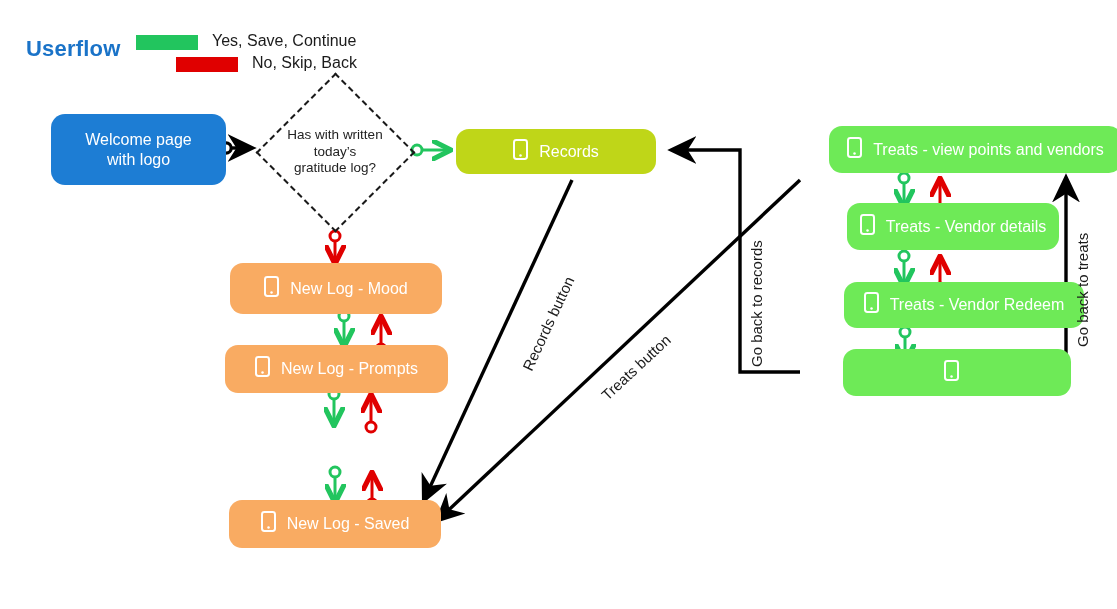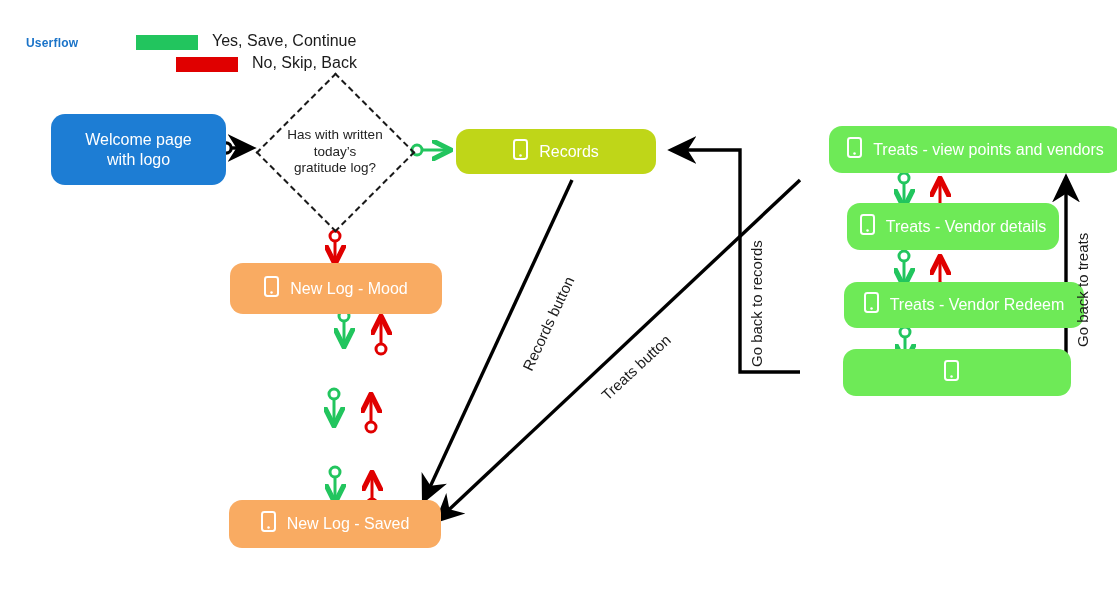--- a/index.html
+++ b/index.html
@@ -8,21 +8,21 @@
     font-family:"Liberation Sans","DejaVu Sans",sans-serif;
     width:1117px;height:609px;overflow:hidden;position:relative;
   }
   #canvas{position:relative;width:1117px;height:609px;background:#fff;}
 
   svg#edges{position:absolute;left:0;top:0;width:1117px;height:609px;overflow:visible;}
 
   
   .title{
     position:absolute;left:26px;top:36px;
-    font-size:12px;font-weight:bold;color:#1a73c8;letter-spacing:.2px;
+    font-size:22px;font-weight:bold;color:#1a73c8;letter-spacing:.2px;
   }
   .legend-row{position:absolute;display:flex;align-items:flex-end;}
   .legend-swatch{width:62px;height:15px;margin-right:14px;}
   .legend-label{font-size:16px;color:#1b1b1b;white-space:nowrap;}
 
   
   .node{
     position:absolute;box-sizing:border-box;border-radius:13px;
     display:flex;align-items:center;justify-content:center;
     color:#ffffff;font-size:16px;line-height:1.22;text-align:center;
@@ -190,20 +190,29 @@
   <div class="node orange" style="left:230px;top:263px;width:212px;height:51px;">
     <span class="phone">
       <svg width="15" height="21" viewBox="0 0 15 21">
         <rect x="1" y="1" width="13" height="19" rx="2.4" ry="2.4" fill="none" stroke="#fff" stroke-width="2"></rect>
         <circle cx="7.5" cy="16.6" r="1.25" fill="#fff"></circle>
       </svg>
     </span>
     <span class="node-label">New Log - Mood</span>
   </div>
 
+  <div class="node orange" style="left:225px;top:345px;width:223px;height:48px;">
+    <span class="phone">
+      <svg width="15" height="21" viewBox="0 0 15 21">
+        <rect x="1" y="1" width="13" height="19" rx="2.4" ry="2.4" fill="none" stroke="#fff" stroke-width="2"></rect>
+        <circle cx="7.5" cy="16.6" r="1.25" fill="#fff"></circle>
+      </svg>
+    </span>
+    <span class="node-label">New Log - Prompts</span>
+  </div>
 
 
   <div class="node orange" style="left:229px;top:500px;width:212px;height:48px;">
     <span class="phone">
       <svg width="15" height="21" viewBox="0 0 15 21">
         <rect x="1" y="1" width="13" height="19" rx="2.4" ry="2.4" fill="none" stroke="#fff" stroke-width="2"></rect>
         <circle cx="7.5" cy="16.6" r="1.25" fill="#fff"></circle>
       </svg>
     </span>
     <span class="node-label">New Log - Saved</span>

